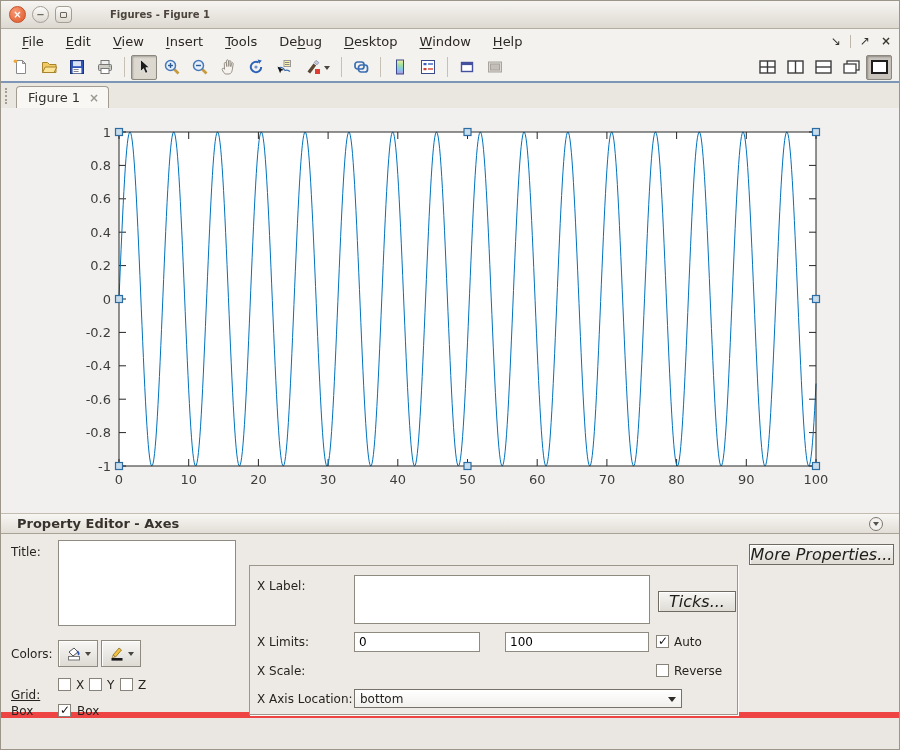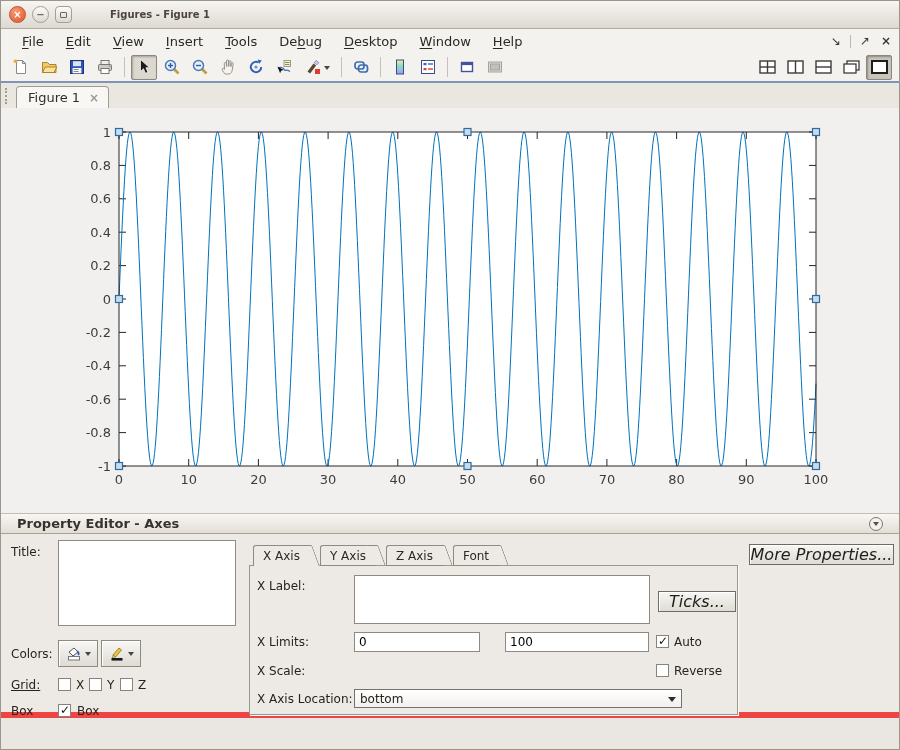--- a/index.html
+++ b/index.html
@@ -377,38 +377,32 @@
     </span>
     <span class="color-btn" style="left:100px;">
       <svg width="18" height="18" viewBox="0 0 18 18">
           <path d="M5 10l6-7 2.5 2-6 7z" fill="#f0c33a" stroke="#8a6d1c" stroke-width="0.8"></path>
           <path d="M5 10l-.8 3 2.9-1z" fill="#e8dcc0" stroke="#8a6d1c" stroke-width="0.6"></path>
           <rect x="3.5" y="13" width="11" height="2.6" fill="#1a1a1a"></rect>
         </svg>
       <span class="caret-down"></span>
     </span>
 
-    <span class="plabel" style="left:10px; top:144px;text-decoration:underline;">Grid:</span>
+    <span class="plabel" style="left:10px; top:154px;text-decoration:underline;">Grid:</span>
     <span class="cb" style="left:57px; top:144px;"></span>
     <span class="plabel" style="left:75px; top:144px;">X</span>
     <span class="cb" style="left:88px; top:144px;"></span>
     <span class="plabel" style="left:106px; top:144px;">Y</span>
     <span class="cb" style="left:119px; top:144px;"></span>
     <span class="plabel" style="left:137px; top:144px;">Z</span>
 
     <span class="plabel" style="left:10px; top:170px;">Box</span>
     <span class="cb checked" style="left:57px; top:170px;"></span>
     <span class="plabel" style="left:76px; top:170px;">Box</span>
 
-    <div class="ptabs">
-      <span class="ptab active"><span>X Axis</span></span>
-      <span class="ptab"><span>Y Axis</span></span>
-      <span class="ptab"><span>Z Axis</span></span>
-      <span class="ptab"><span>Font</span></span>
-    </div>
 
     <div class="card">
       <span class="plabel" style="left:7px; top:13px;">X Label:</span>
       <textarea class="bigfield" style="left: 104px; top: 9px; width: 296px; height: 49px;" value=""></textarea>
       <span class="btn" style="left:408px; top:25px; width:78px; height:21px;">Ticks...</span>
 
       <span class="plabel" style="left:7px; top:69px;">X Limits:</span>
       <input class="mini-input" style="left: 104px; top: 66px; width: 126px; height: 20px;" value="0">
       <span class="plabel" style="left:237px; top:68px;margin-left:28px;">to</span>
       <input class="mini-input" style="left: 255px; top: 66px; width: 144px; height: 20px;" value="100">

